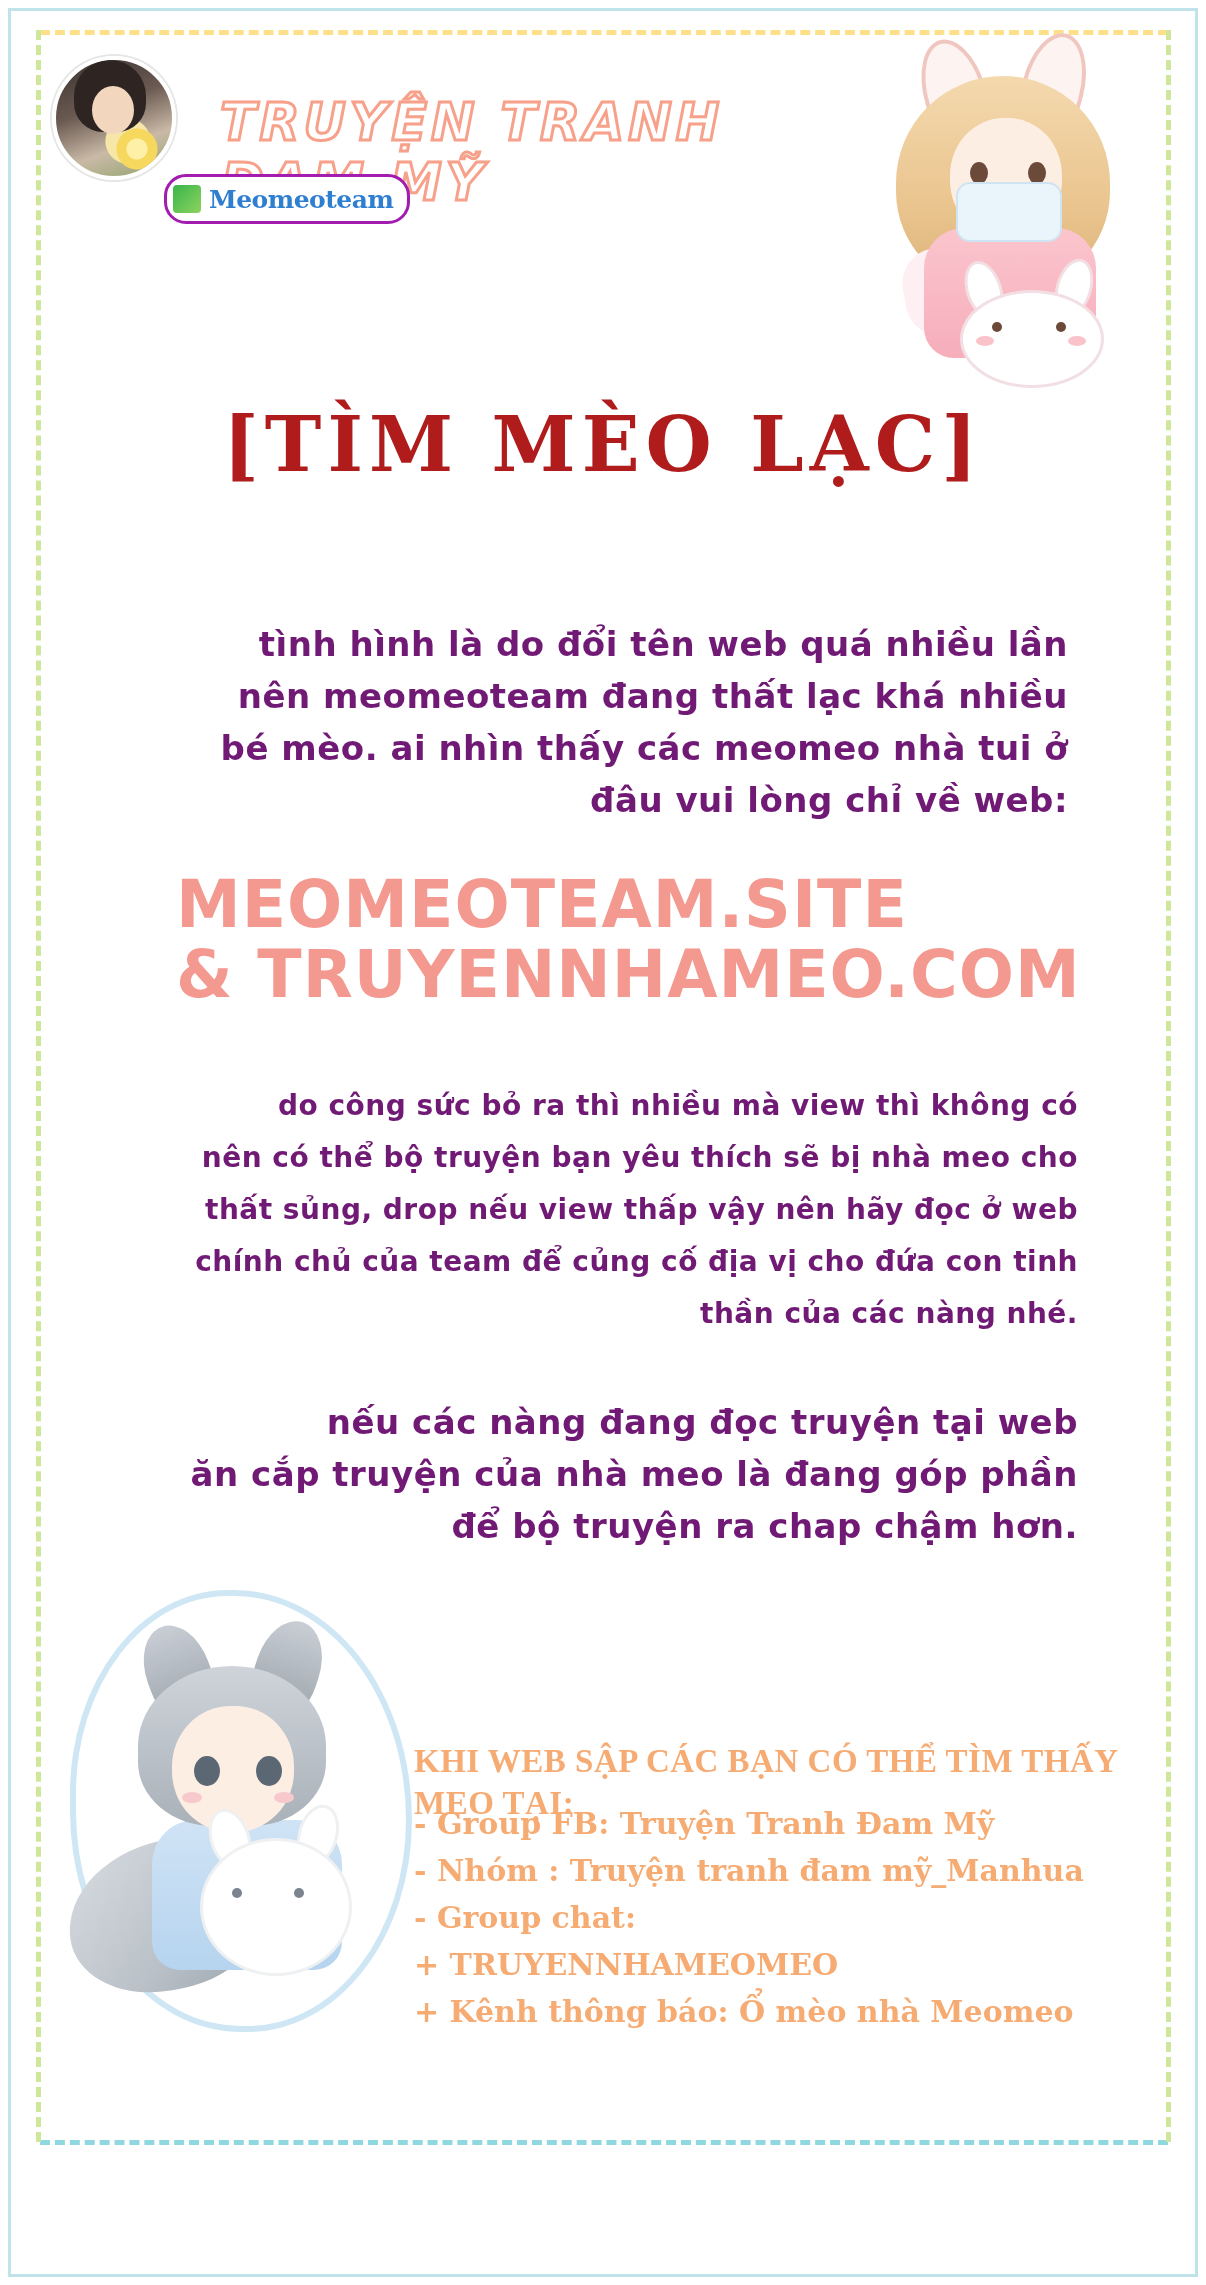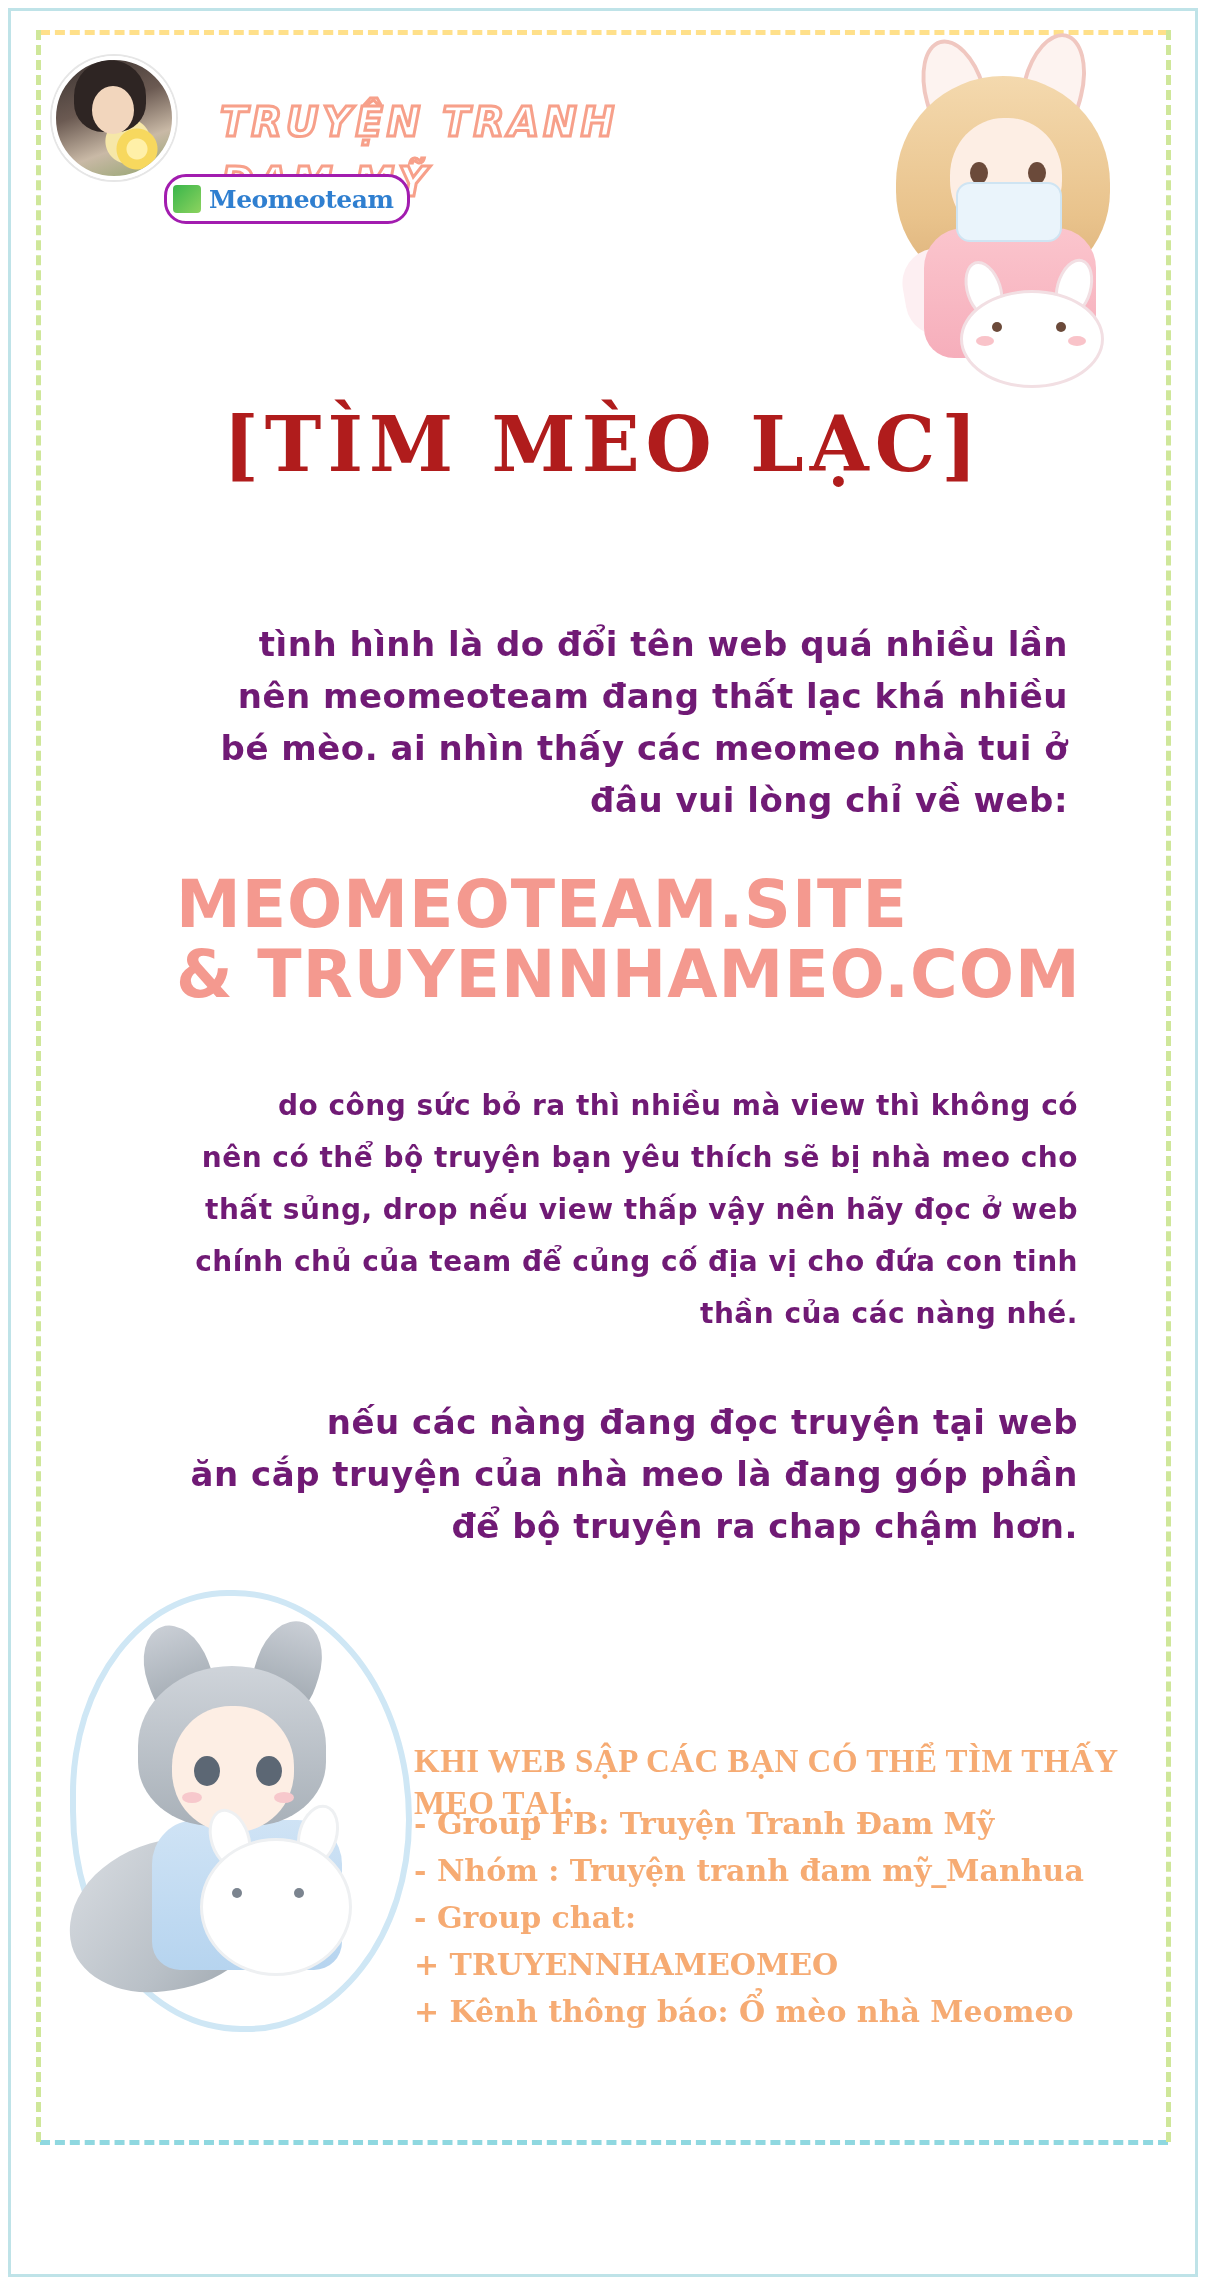--- a/index.html
+++ b/index.html
@@ -82,21 +82,21 @@
   }
   .brand-badge .btext{
     color:#2f7fd0;font-weight:bold;font-size:25px;
     font-family:"DejaVu Serif", serif;
     letter-spacing:-0.5px;
   }
   .title-main{
     position:absolute;left:168px;top:46px;
     font-family:"DejaVu Sans", sans-serif;
     font-weight:bold;font-style:italic;
-    font-size:40px;line-height:60px;
+    font-size:52px;line-height:60px;
     letter-spacing:4px;
     color:#ffffff;
     -webkit-text-stroke:3px #f7a08a;
     text-shadow:0 0 0 #f7a08a;
     white-space:pre-line;
   }
   
   .chibi-top{
     position:absolute;left:858px;top:22px;width:300px;height:360px;
   }

